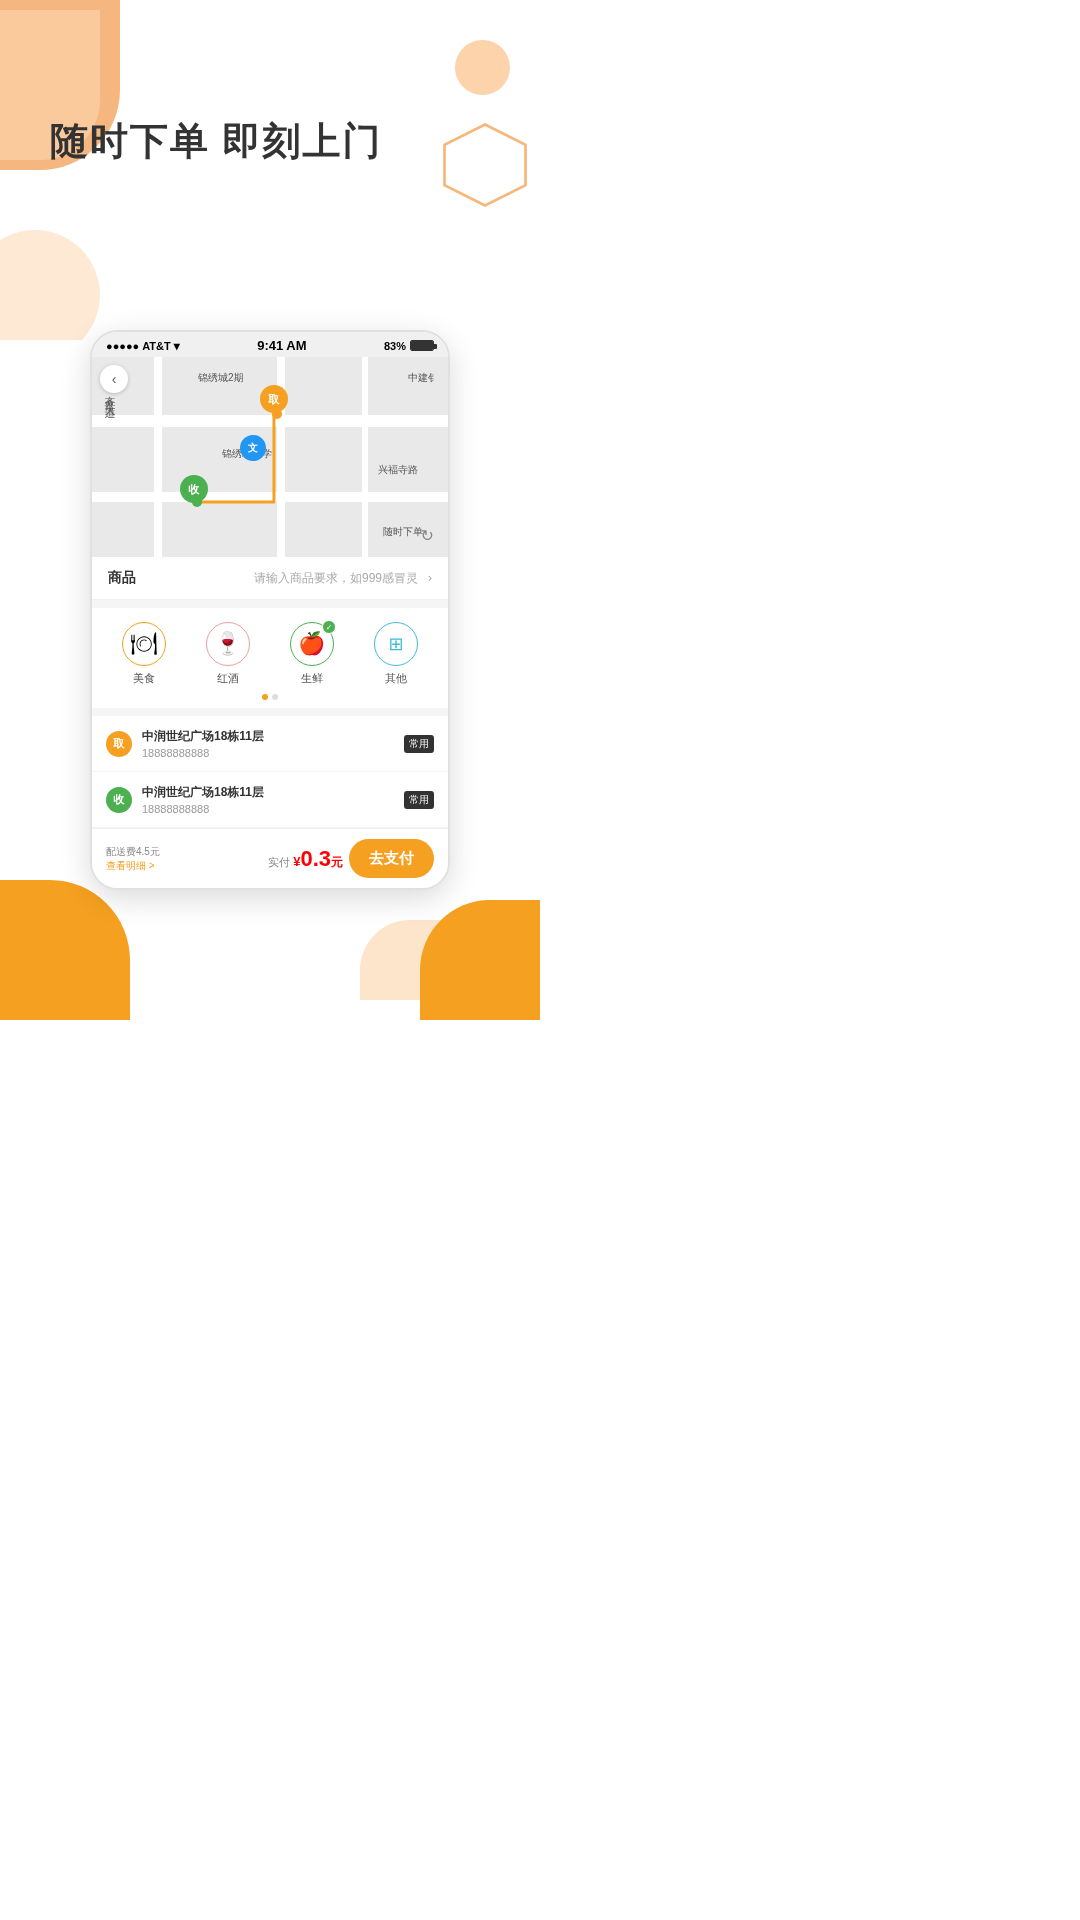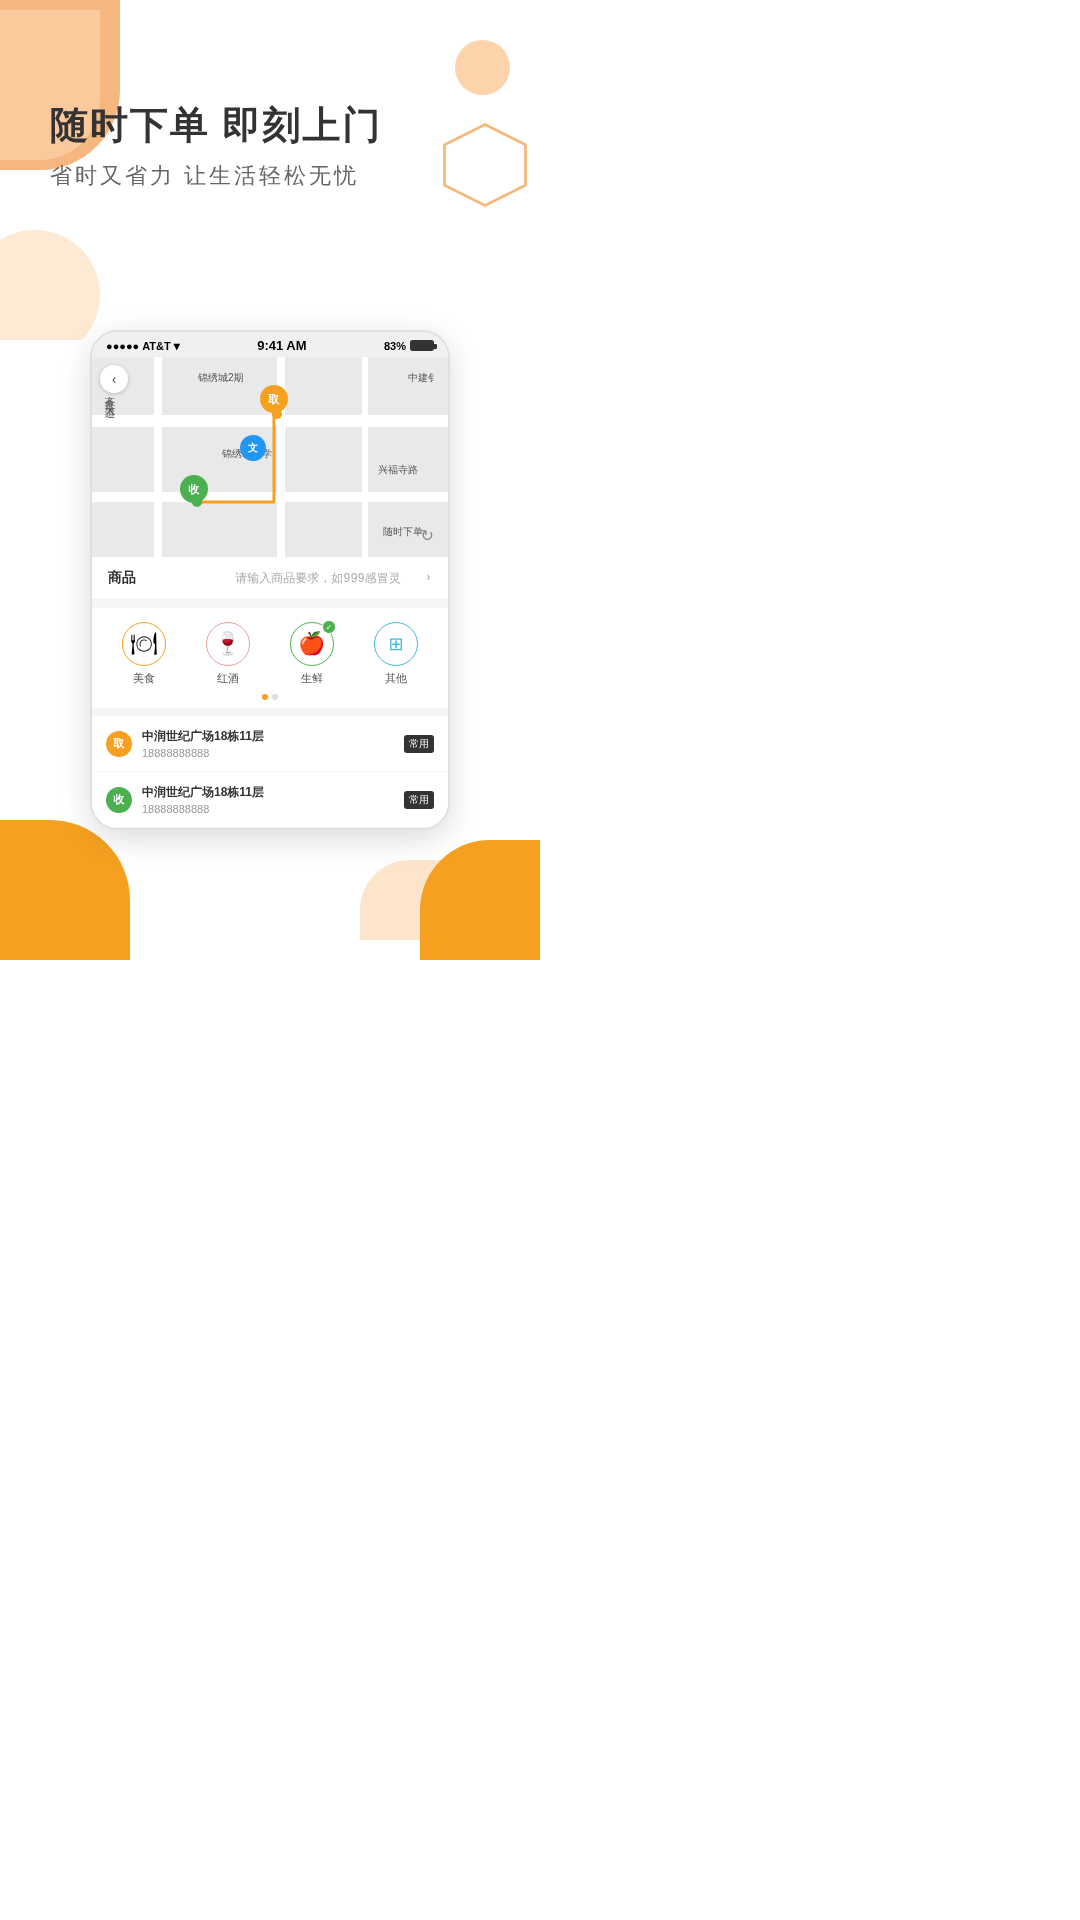--- a/index.html
+++ b/index.html
@@ -64,20 +64,21 @@
       position: absolute;
       top: 100px; left: 50px;
       z-index: 2;
     }
     .hero-title {
       font-size: 38px;
       font-weight: 700;
       color: #333;
       letter-spacing: 2px;
       white-space: nowrap;
+      margin-top: 16px;
     }
     .hero-subtitle {
       font-size: 22px;
       color: #666;
       margin-top: 10px;
       letter-spacing: 3px;
     }
 
     
     .phone-section {
@@ -231,22 +232,21 @@
       background: #f5f5f5;
     }
 
     
     .goods-bar {
       background: #fff;
       display: flex;
       align-items: center;
       padding: 12px 16px;
       border-bottom: 1px solid #f0f0f0;
-      gap: 24px;
-      font-family: Liberation Mono, monospace;
+      gap: 10px;
     }
     .goods-label {
       font-size: 14px;
       font-weight: 700;
       color: #333;
       white-space: nowrap;
     }
     .goods-input {
       flex: 1;
       font-size: 12px;
@@ -437,21 +437,20 @@
   <div class="hero-deco-tl-inner"></div>
   <div class="hero-deco-tr"></div>
   <div class="hero-deco-hex">
     <svg viewBox="0 0 100 100" xmlns="http://www.w3.org/2000/svg">
       <polygon points="50,5 95,27.5 95,72.5 50,95 5,72.5 5,27.5" fill="none" stroke="#f5b87a" stroke-width="3"></polygon>
     </svg>
   </div>
   <div class="hero-deco-bottom-left"></div>
   <div class="hero-text">
     <div class="hero-title">随时下单 即刻上门</div>
-    <div class="hero-subtitle">省时又省力   让生活轻松无忧</div>
   </div>
 </div>
 
 <div class="phone-section">
   <div class="phone-mockup">
 
     <div class="status-bar">
       <div class="status-left">
         <span>●●●●●</span>
         <span>AT&amp;T</span>
@@ -567,20 +566,33 @@
           <div class="addr-pin shou">收</div>
           <div class="addr-info">
             <div class="addr-name">中润世纪广场18栋11层</div>
             <div class="addr-phone">18888888888</div>
           </div>
           <div class="addr-tag">常用</div>
         </div>
 
       </div>
 
+      <div class="bottom-bar">
+        <div class="bottom-fee">
+          <div class="fee-text">配送费4.5元</div>
+          <div class="fee-detail">查看明细 &gt;</div>
+        </div>
+        <div class="bottom-total">
+          <span class="total-label">实付 </span>
+          <span class="total-price">
+            <span style="font-size:13px;">¥</span><span class="price-big">0.3</span><span style="font-size:12px;">元</span>
+          </span>
+        </div>
+        <div class="pay-btn">去支付</div>
+      </div>
 
     </div>
   </div>
 </div>
 
 <div class="bottom-deco">
   <div class="deco-orange-bl"></div>
   <div class="deco-peach-br"></div>
   <div class="deco-orange-br"></div>
 </div>

